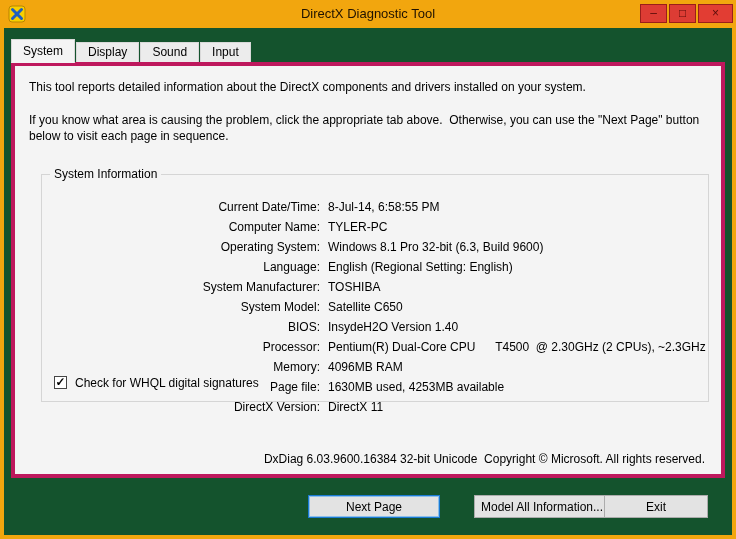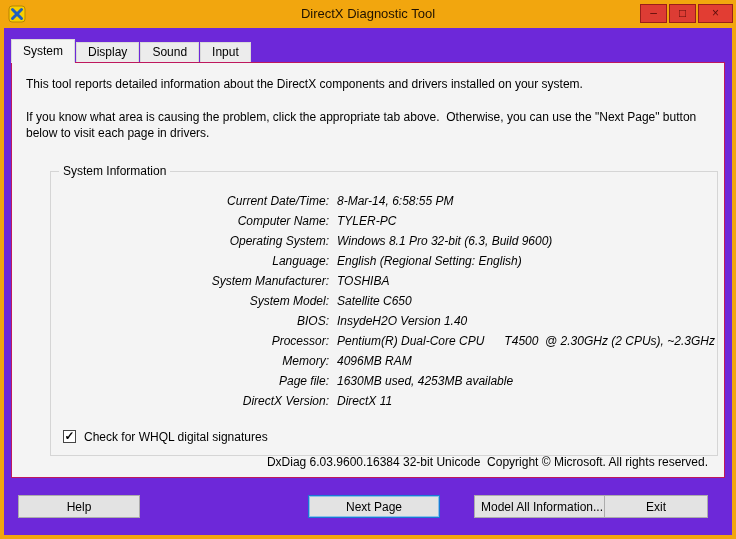--- a/index.html
+++ b/index.html
@@ -33,21 +33,21 @@
     width: 27px; height: 19px;
     background: #dd3c34; border: 1px solid #9a1f1a;
     color: #5c0d0a; font-size: 12px; line-height: 16px; text-align: center;
     cursor: default; user-select: none;
   }
   .ctrl.close { width: 35px; background: #e23d33; }
 
   
   .client {
     position: absolute; left: 4px; right: 4px; top: 28px; bottom: 4px;
-    background: #6d28d9;
+    background: #14532d;
   }
 
   
   .tabs {
     position: absolute; left: 7px; top: 14px;
     display: flex; z-index: 3;
   }
   .tab {
     height: 20px; line-height: 19px;
     padding: 0 11px;
@@ -62,42 +62,42 @@
     margin-top: -3px;
     background: #f4f4f4;
     border-bottom: 1px solid #f4f4f4;
     position: relative; z-index: 4;
   }
 
   
   .page {
     position: absolute; left: 7px; right: 7px; top: 34px; height: 416px;
     background: #f4f4f4;
-    border: 1px solid #be185d;
+    border: 4px solid #be185d;
   }
   .intro1 {
     position: absolute; left: 14px; right: 14px; top: 14px;
     white-space: pre-wrap;
   }
   .intro2 {
     position: absolute; left: 14px; right: 10px; top: 46px;
     white-space: pre-wrap; line-height: 16px;
   }
 
   
   .groupbox {
-    position: absolute; left: 38px; top: 108px; width: 668px; height: 285px;
+    position: absolute; left: 26px; top: 108px; width: 668px; height: 228px;
     border: 1px solid #d5d5d5;
   }
   .group-label {
     position: absolute; top: -8px; left: 8px;
     background: #f4f4f4; padding: 0 4px;
   }
   .rows { position: absolute; top: 22px; left: 0; right: 0; }
-  .row { display: flex; height: 20px; align-items: flex-start; font-style: italic; }
+  .row { display: flex; height: 20px; align-items: center; }
   .row .lbl { width: 278px; text-align: right; }
   .row .val { padding-left: 8px; white-space: pre; }
 
   
   .whql {
     position: absolute; left: 12px; bottom: 11px;
     display: flex; gap: 8px;
     cursor: default;
   }
   .checkbox {
@@ -155,29 +155,29 @@
 
     <div class="tabs">
       <div class="tab active">System</div>
       <div class="tab">Display</div>
       <div class="tab">Sound</div>
       <div class="tab">Input</div>
     </div>
 
     <div class="page">
       <div class="intro1">This tool reports detailed information about the DirectX components and drivers installed on your system.</div>
-      <div class="intro2">If you know what area is causing the problem, click the appropriate tab above.  Otherwise, you can use the "Next Page" button below to visit each page in drivers.</div>
+      <div class="intro2">If you know what area is causing the problem, click the appropriate tab above.  Otherwise, you can use the "Next Page" button below to visit each page in sequence.</div>
 
       <div class="groupbox">
         <span class="group-label">System Information</span>
 
         <div class="rows">
           <div class="row">
               <span class="lbl">Current Date/Time:</span>
-              <span class="val">8-Mar-14, 6:58:55 PM</span>
+              <span class="val">8-Jul-14, 6:58:55 PM</span>
             </div>
           <div class="row">
               <span class="lbl">Computer Name:</span>
               <span class="val">TYLER-PC</span>
             </div>
           <div class="row">
               <span class="lbl">Operating System:</span>
               <span class="val">Windows 8.1 Pro 32-bit (6.3, Build 9600)</span>
             </div>
           <div class="row">
@@ -216,19 +216,18 @@
 
         <div class="whql">
           <span class="checkbox checked"></span>
           <span>Check for WHQL digital signatures</span>
         </div>
       </div>
 
       <div class="status">DxDiag 6.03.9600.16384 32-bit Unicode  Copyright © Microsoft. All rights reserved.</div>
     </div>
 
-    <button class="btn btn-help">Help</button>
     <button class="btn btn-next">Next Page</button>
     <button class="btn btn-save">Model All Information...</button>
     <button class="btn btn-exit">Exit</button>
 
   </div>
 </div>
 
 </body></html>

